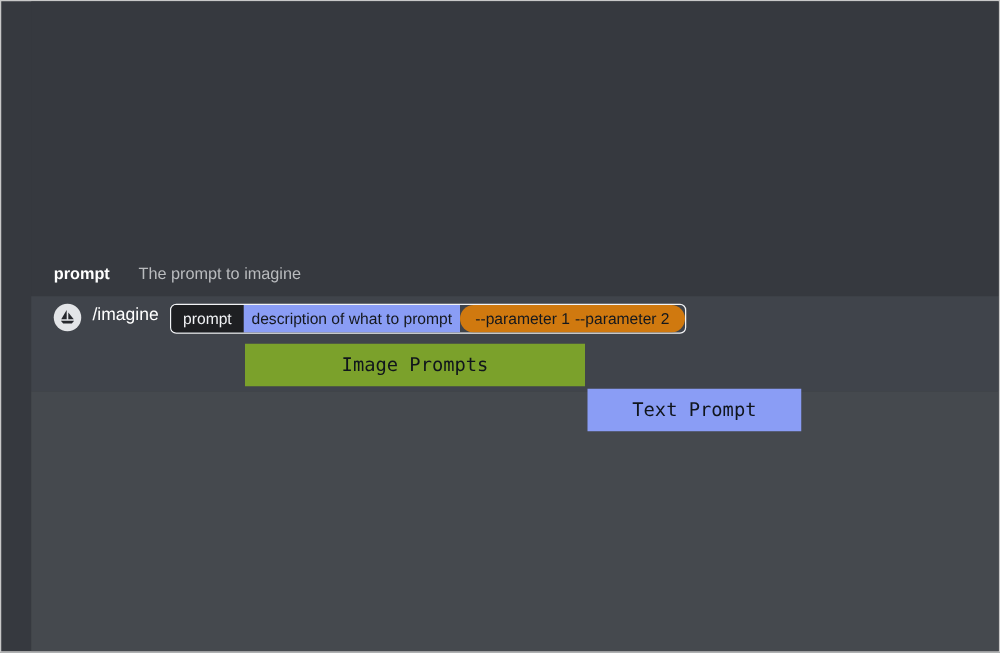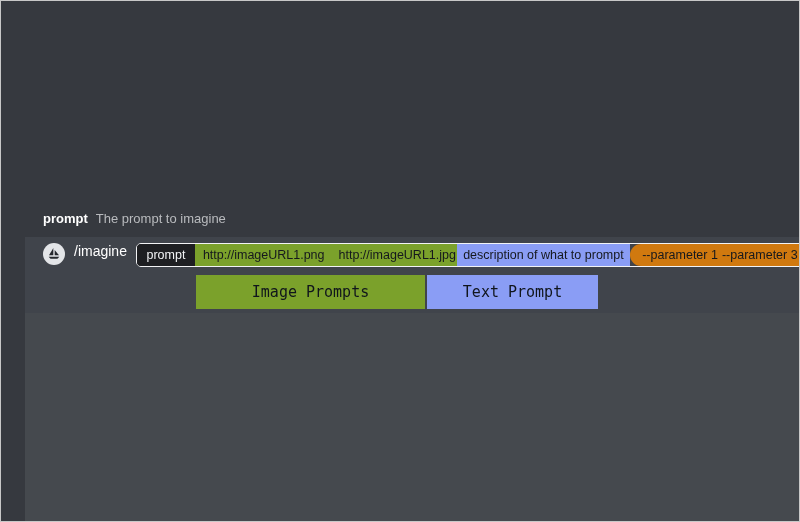--- a/index.html
+++ b/index.html
@@ -25,21 +25,21 @@
   .tooltip-line {
     position: absolute;
     left: 18px;
     bottom: 11px;
     display: flex;
     align-items: baseline;
     gap: 8px;
     font-size: 13px;
   }
   .tooltip-line .opt-name { color: #ffffff; font-weight: bold; }
-  .tooltip-line .opt-desc { color: #b9bbbe; }
+  .tooltip-line .opt-desc { color: #b9bbbe; margin-left: 15px; }
 
   
   .command-band {
     position: relative;
     height: 76px;
     background: #40444b;
   }
   .command-row {
     position: absolute;
     top: 6px;
@@ -107,22 +107,22 @@
     display: flex;
     gap: 2px;
   }
   .anno-label {
     height: 34px;
     display: flex; align-items: center; justify-content: center;
     font-family: "DejaVu Sans Mono", monospace;
     font-size: 15px;
     color: #10151c;
   }
-  .anno-image  { width: 229px; background: var(--color-image-prompts, #7ba12b); }
-  .anno-text   { width: 171px; background: var(--color-text-prompt, #8a9df5); }
+  .anno-image  { width: 272px; background: var(--color-image-prompts, #7ba12b); }
+  .anno-text   { width: 171px; background: var(--color-text-prompt, #8a9df5); margin-top: 36px; }
   .anno-params { width: 178px; background: var(--color-parameters, #d0790f); }
 
   
   .bottom-area {
     height: 208px;
     background: #45494e;
   }
 </style>
 </head>
 <body>
@@ -145,30 +145,26 @@
             <path d="M11 3 L11 14 L4.5 14 Z"></path>
             <path d="M13 6 L13 14 L19.5 14 Z"></path>
             <path d="M4 16 H20 L17.2 19.2 H6.8 Z"></path>
           </g>
         </svg>
       </span>
       <span class="command-name">/imagine</span>
 
       <div class="command-box">
         <span class="pill">prompt</span>
-        <span class="seg seg-image">
-          <span>http://imageURL1.png</span>
-          <span>http://imageURL1.jpg</span>
-        </span>
         <span class="seg seg-text">
           <span>description of what to prompt</span>
         </span>
         <span class="seg seg-params">
           <span>--parameter 1</span>
-          <span>--parameter 3</span>
+          <span>--parameter 2</span>
         </span>
       </div>
     </div>
 
     <div class="labels-row">
       <div class="anno-label anno-image">Image Prompts</div>
       <div class="anno-label anno-text">Text Prompt</div>
     </div>
 
   </div>

